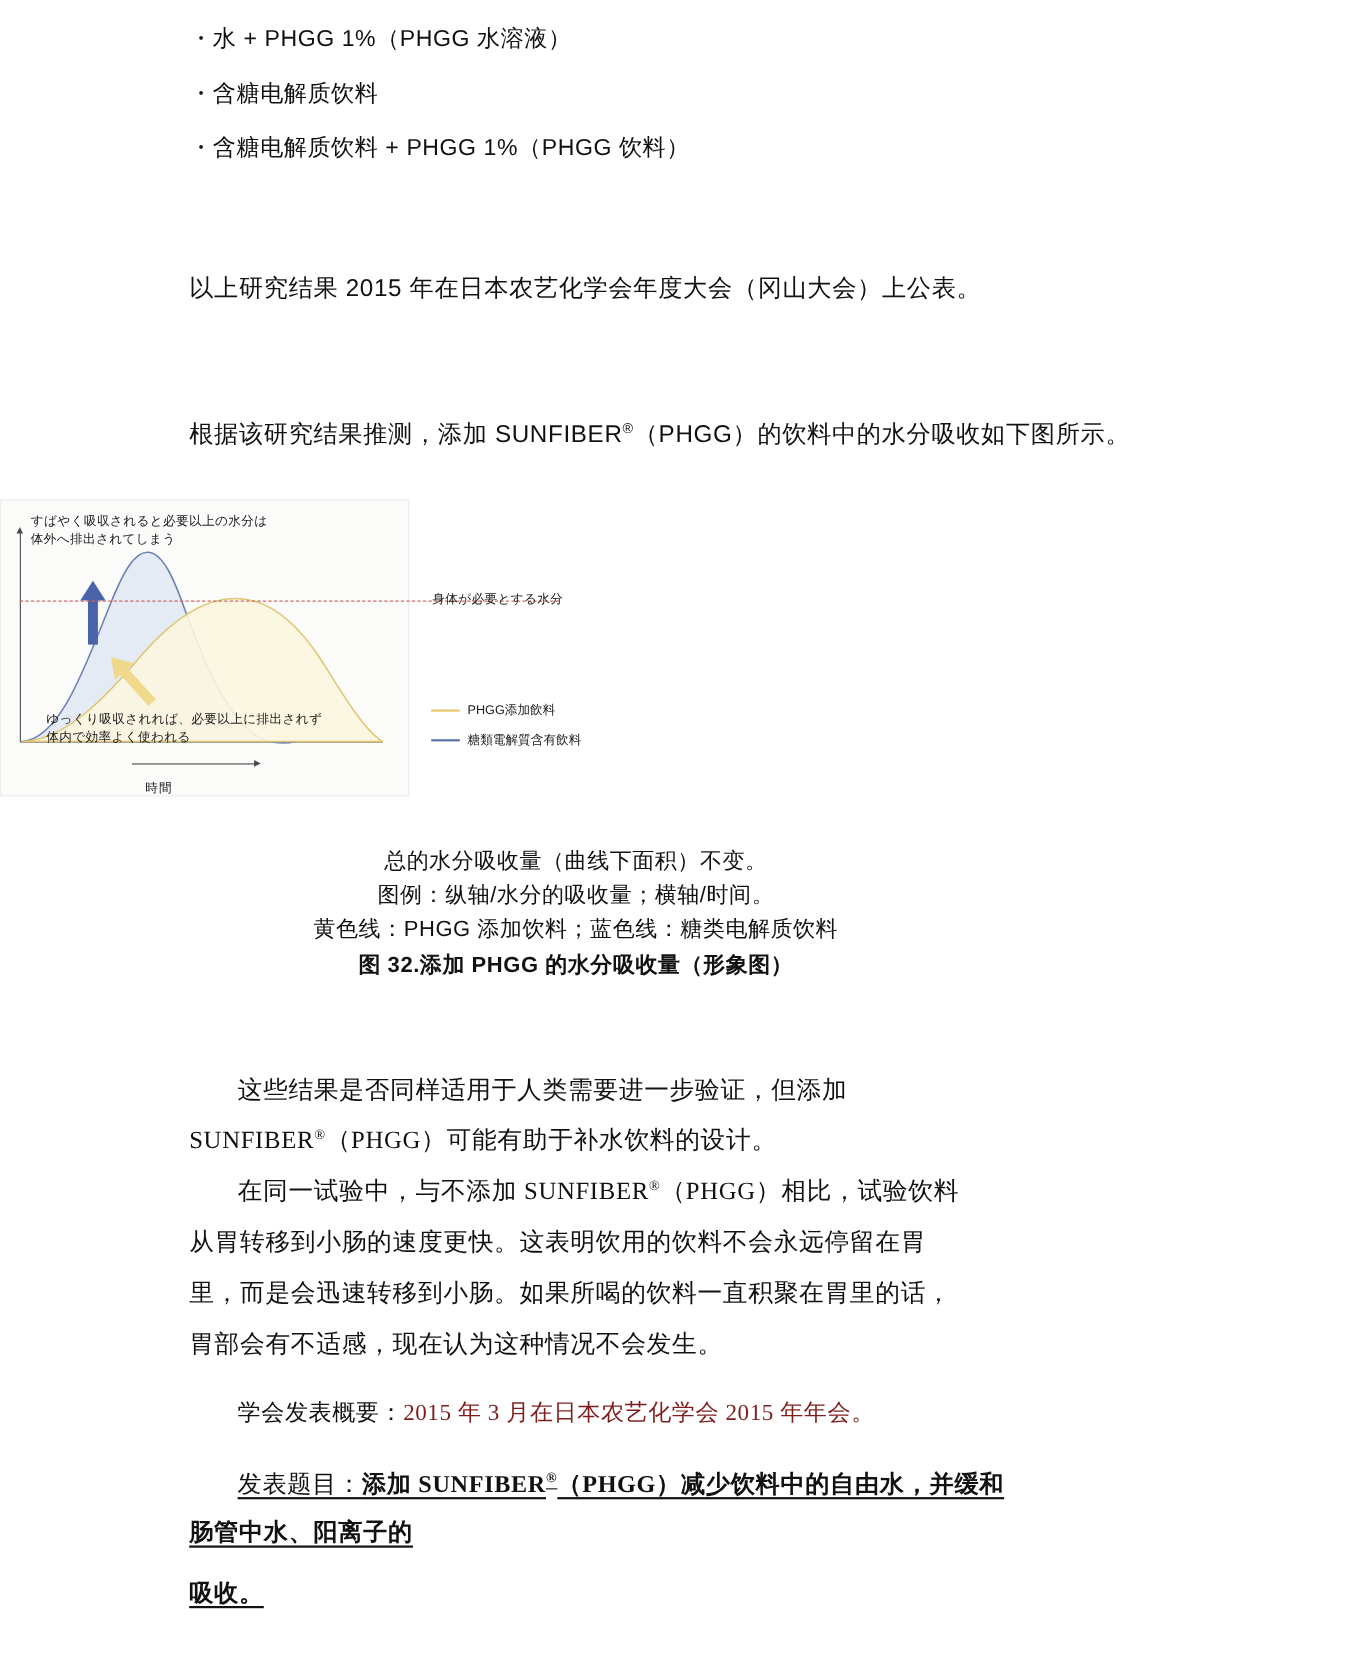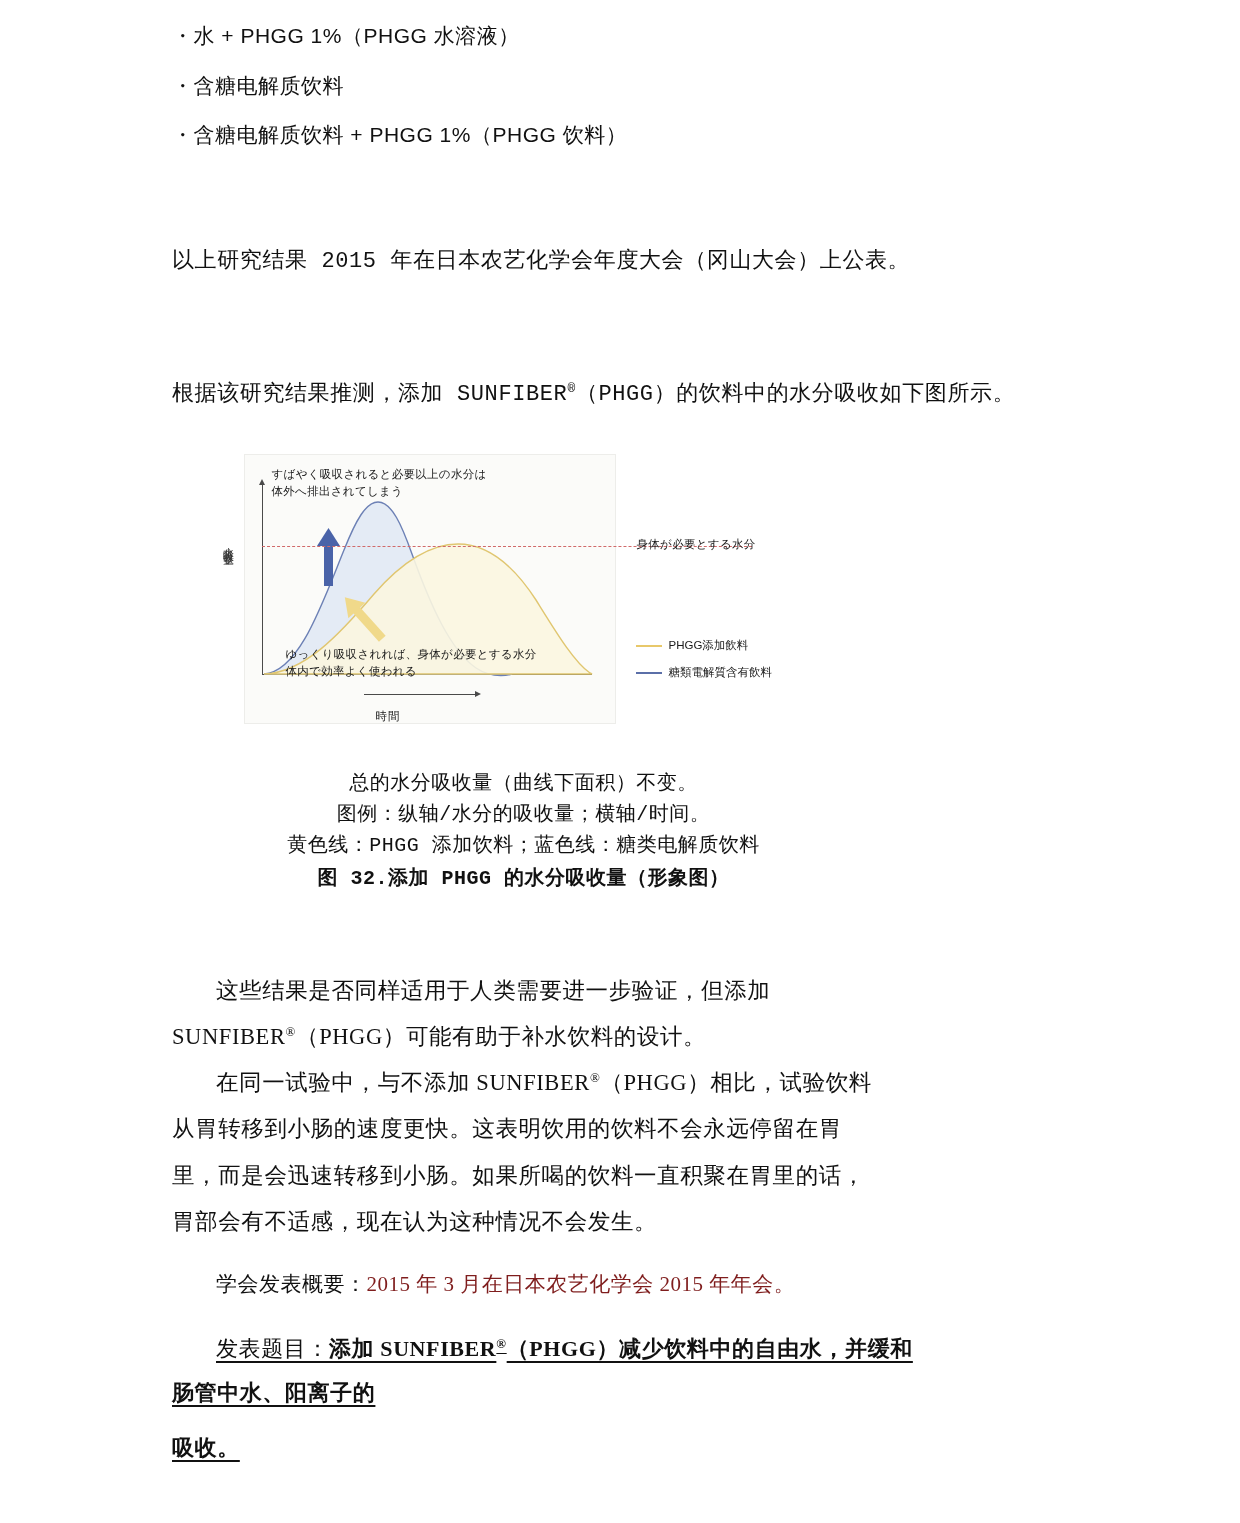--- a/index.html
+++ b/index.html
@@ -31,41 +31,40 @@
     font-size: 21px;
     color: #111;
     margin: 0 0 0 172px;
     padding-top: 18px;
     letter-spacing: 0.5px;
     line-height: 1.5;
   }
   .bullet-item:first-child { padding-top: 20px; }
 
   .para {
-    font-family: Liberation Mono, monospace;
+    font-family: Liberation Sans, sans-serif;
     font-size: 22px;
     color: #111;
     margin: 0 0 0 172px;
     line-height: 1.9;
     letter-spacing: 0.6px;
   }
   .para-1 { margin-top: 90px; }
   .para-2 { margin-top: 92px; }
 
   sup.reg {
     font-size: 13px;
     vertical-align: super;
     line-height: 0;
   }
 
   
   .figure-wrap {
     margin-top: 38px;
     display: flex;
-    justify-content: center;
   }
   .figure {
     width: 560px;
     height: 300px;
     position: relative;
     background: #ffffff;
   }
   .chart-box {
     position: absolute;
     left: 0; top: 0;
@@ -192,21 +191,21 @@
   }
   .svg-curves {
     position: absolute;
     left: 0; top: 0;
   }
 
   
   .caption {
     margin-top: 14px;
     text-align: center;
-    font-family: Liberation Mono, monospace;
+    font-family: Liberation Sans, sans-serif;
     font-size: 20px;
     color: #111;
     line-height: 1.55;
     letter-spacing: 0.5px;
   }
   .caption-title {
     font-weight: bold;
     font-size: 20px;
     margin-top: 2px;
     letter-spacing: 0.5px;
@@ -307,21 +306,21 @@
           <polygon points="105,154 128,154 116.5,136" fill="#f0d98a"></polygon>
         </g>
       </svg>
 
       <div class="note-top">
         <div>すばやく吸収されると必要以上の水分は</div>
         <div>体外へ排出されてしまう</div>
       </div>
 
       <div class="note-bottom">
-        <div>ゆっくり吸収されれば、身体が必要とする水分</div>
+        <div>ゆっくり吸収されれば、必要以上に排出されず</div>
         <div>体内で効率よく使われる</div>
       </div>
 
       <div class="dashed-line"></div>
       <div class="need-label">身体が必要とする水分</div>
 
       <div class="legend">
         <div class="legend-row">
           <span class="legend-swatch sw-yellow"></span>
           <span>PHGG添加飲料</span>

